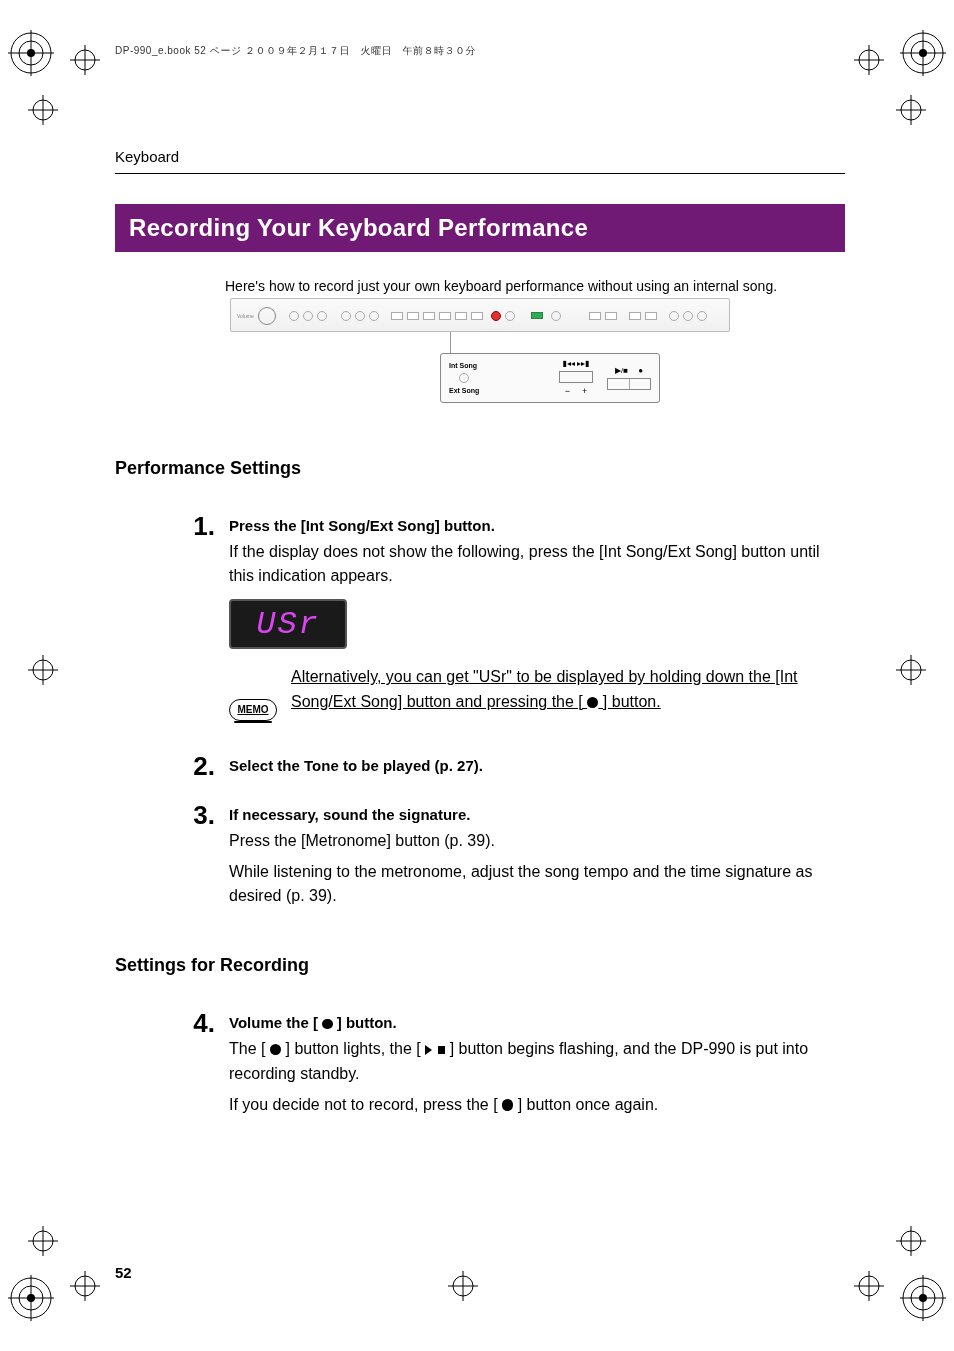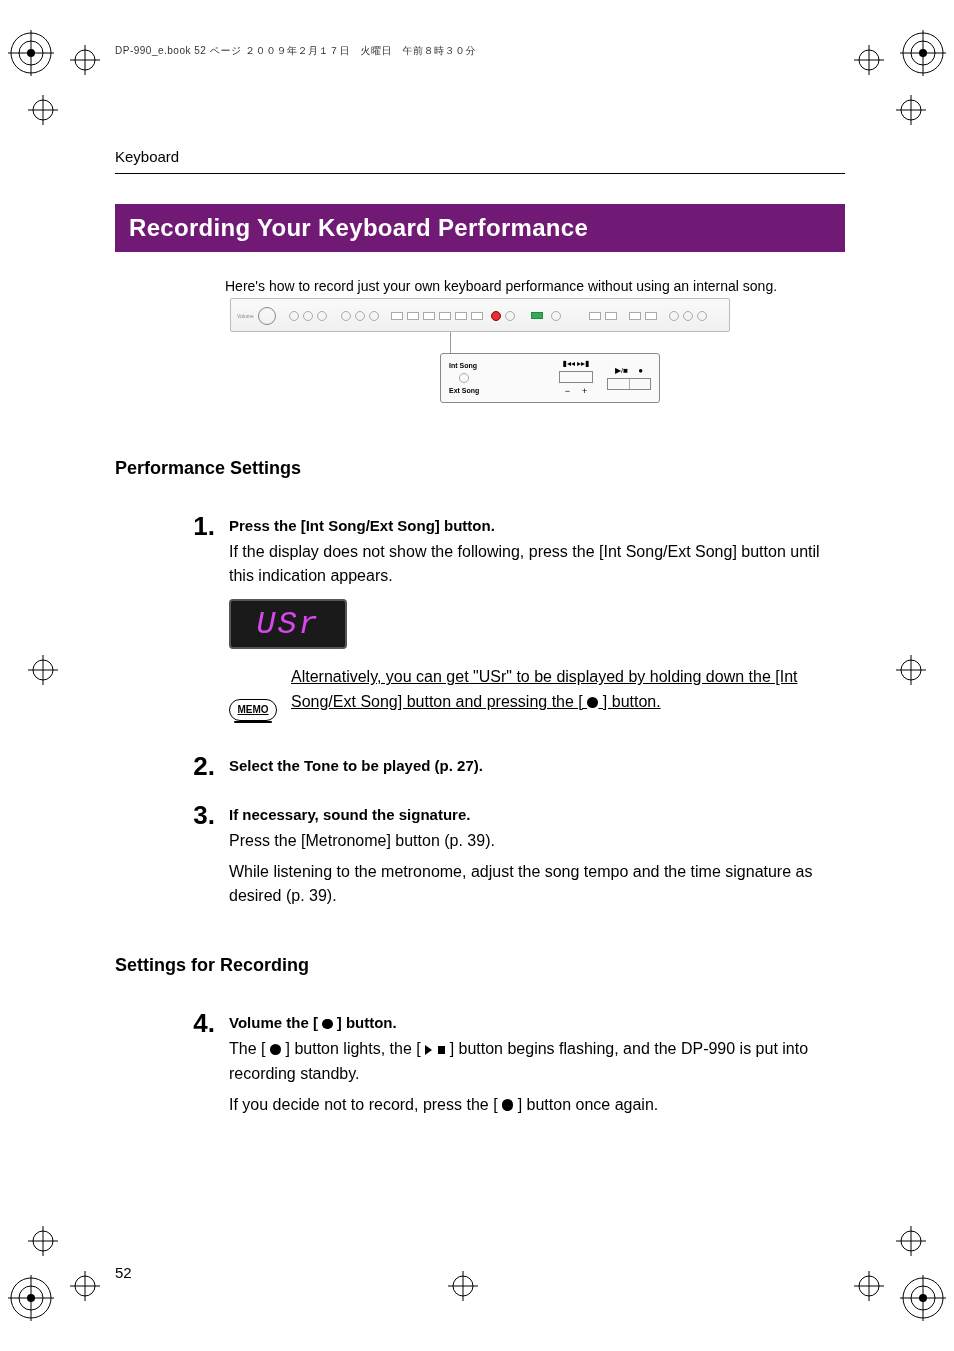--- a/index.html
+++ b/index.html
@@ -177,21 +177,21 @@
     position:absolute;
     left:4px; right:4px; bottom:-3px;
     height:2px; background:#000;
     border-radius:1px;
   }
   .page-num {
     position: absolute;
     left: 115px;
     bottom: 70px;
     font-size: 15px;
-    font-weight: 400;
+    font-weight: 700;
   }
   .glyph-rec {
     display:inline-block;
     width:0.7em; height:0.7em;
     background:#000;
     border-radius:50%;
     vertical-align:-0.05em;
   }
   .glyph-playstop {
     display:inline-flex; gap:2px; align-items:center;

